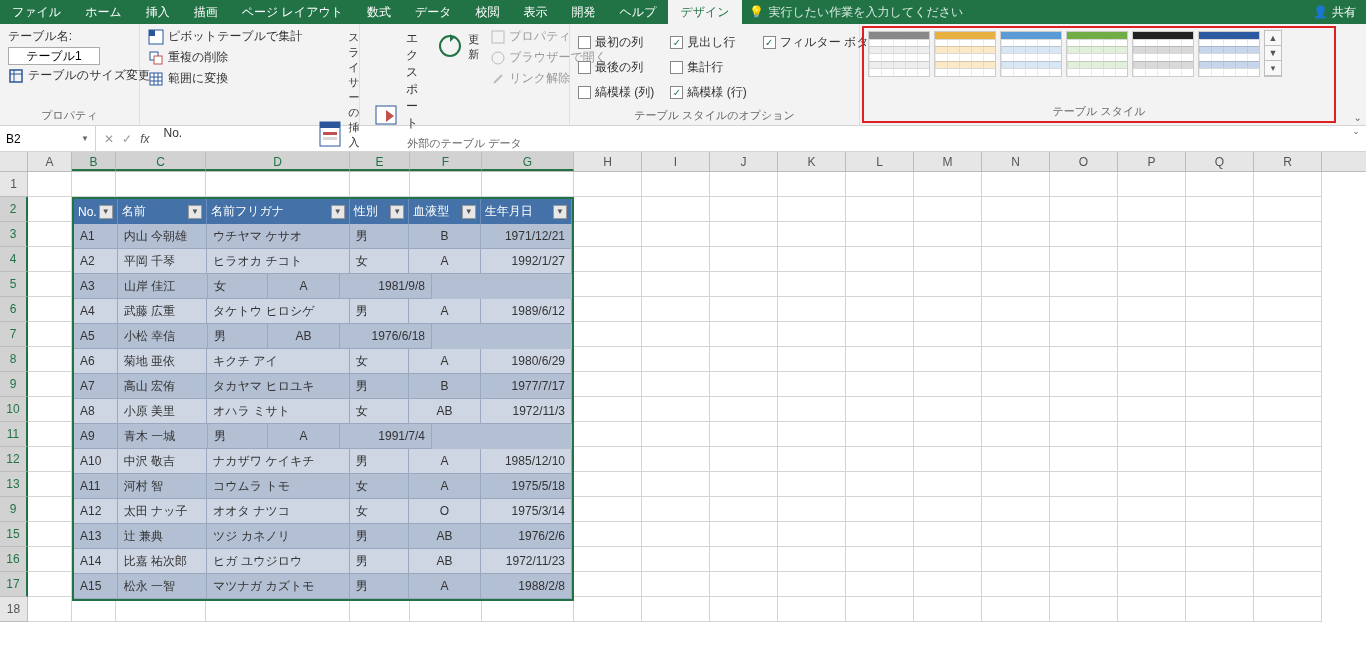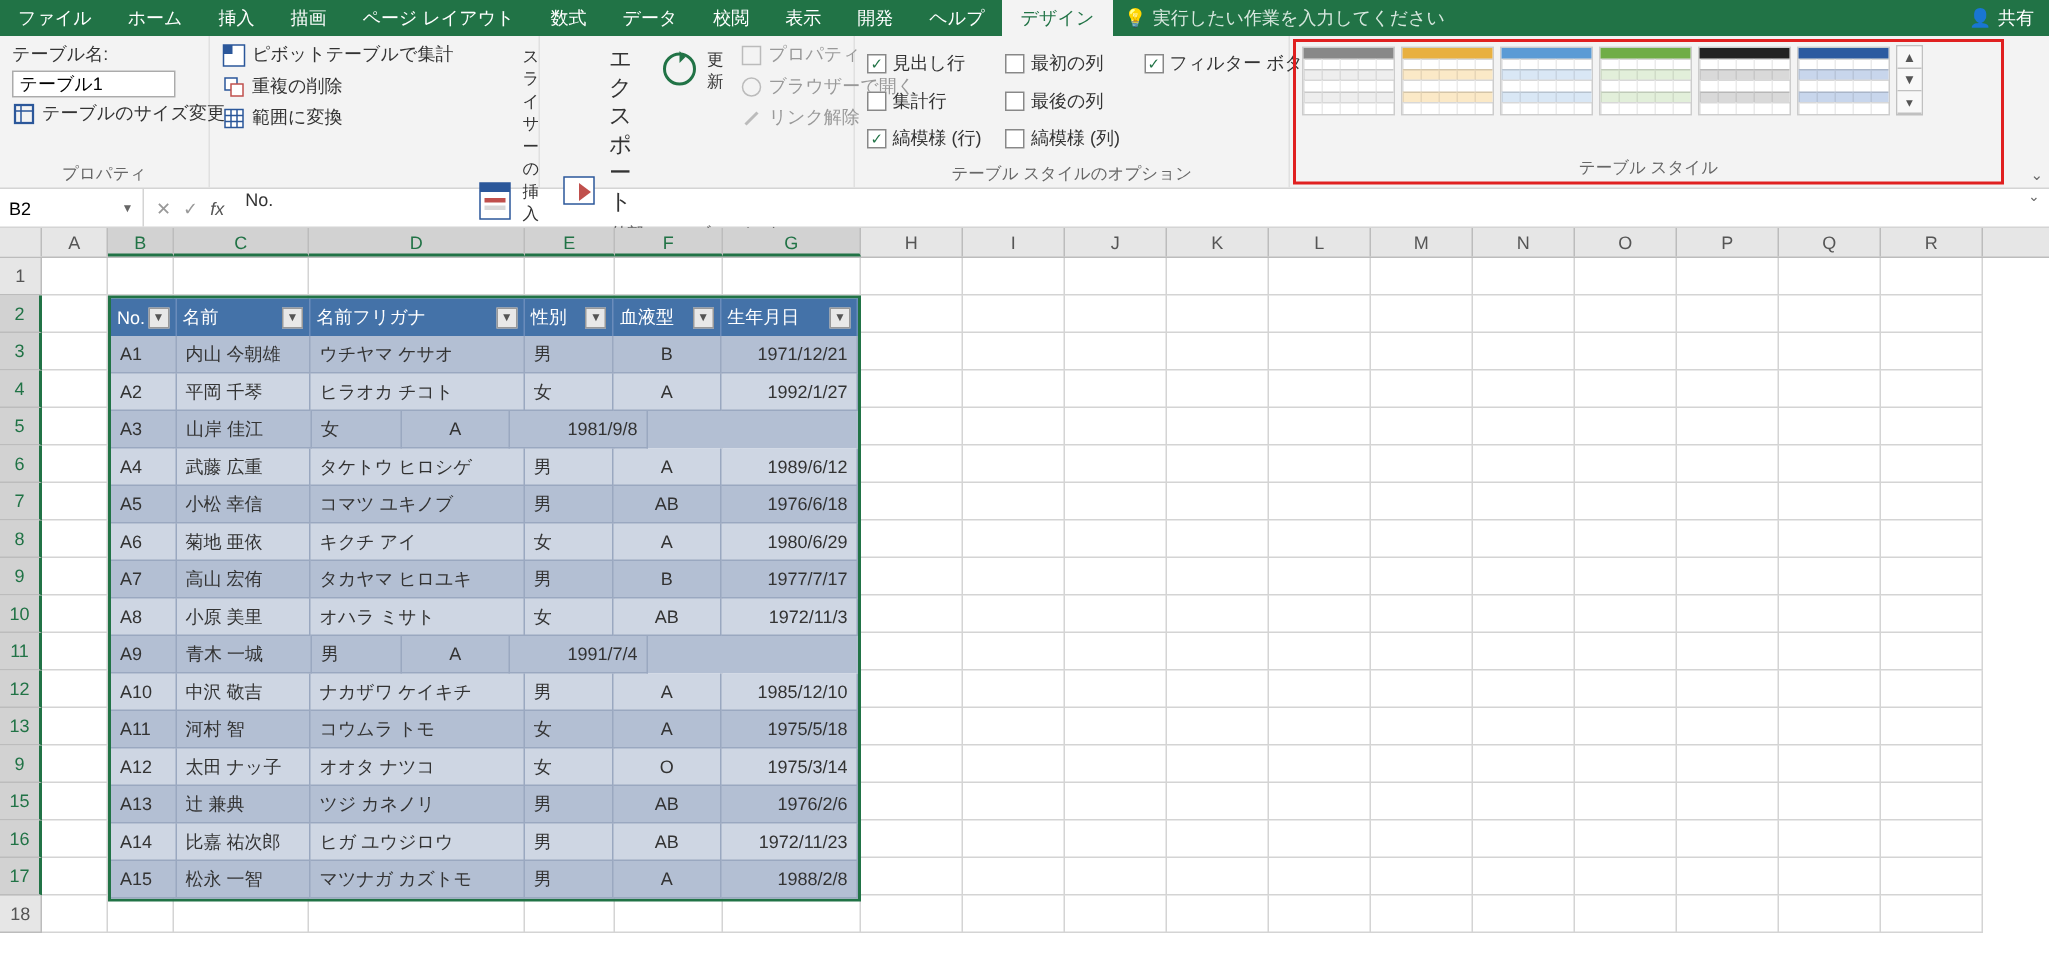--- a/index.html
+++ b/index.html
@@ -115,21 +115,21 @@
       <span>👤</span>
       <span>共有</span>
     </div>
   </div>
 
 <div class="ribbon">
 
   <div class="ribbon-group" style="width:140px">
     <div class="ribbon-group-body" style="flex-direction:column;gap:2px">
       <div class="ribbon-row">テーブル名:</div>
-      <input type="text" style="width: 109px;" value="テーブル1">
+      <input type="text" style="width: 92px; text-align: center;" value="テーブル1">
       <div class="ribbon-row">
         <span>
           <svg width="16" height="16">
               <rect x="2" y="2" width="12" height="12" fill="none" stroke="#2b579a" stroke-width="1.5"></rect>
               <path d="M2 6h12M6 2v12" stroke="#2b579a"></path>
             </svg>
         </span>
         <span>テーブルのサイズ変更</span>
       </div>
     </div>
@@ -185,21 +185,21 @@
 
   <div class="ribbon-group" style="width:210px">
     <div class="ribbon-group-body">
       <div class="ribbon-item-v">
         <div class="icon">
             <svg width="32" height="32">
               <rect x="4" y="6" width="20" height="18" fill="#fff" stroke="#2b579a"></rect>
               <path d="M14 10l8 6-8 6z" fill="#c0504d"></path>
             </svg>
           </div>
-        <div style="font-size:15px">エクスポート</div>
+        <div style="font-size:12px">エクスポート</div>
       </div>
       <div class="ribbon-item-v">
         <div class="icon">
             <svg width="32" height="32">
               <circle cx="16" cy="16" r="10" fill="none" stroke="#217346" stroke-width="2"></circle>
               <path d="M16 4l4 4-4 4z" fill="#217346"></path>
             </svg>
           </div>
         <div style="font-size:11px">更新</div>
       </div>
@@ -230,44 +230,44 @@
         </div>
       </div>
     </div>
     <div class="ribbon-group-label">外部のテーブル データ</div>
   </div>
 
   <div class="ribbon-group" style="width:290px">
     <div class="ribbon-group-body" style="gap:16px;padding-top:6px">
       <div class="ribbon-col" style="gap:8px">
         <div class="ribbon-row">
+            <span class="chk"></span>
+            <span>最初の列</span>
+          </div>
+        <div class="ribbon-row">
+            <span class="chk"></span>
+            <span>最後の列</span>
+          </div>
+        <div class="ribbon-row">
+            <span class="chk"></span>
+            <span>縞模様 (列)</span>
+          </div>
+      </div>
+      <div class="ribbon-col" style="gap:8px">
+        <div class="ribbon-row">
             <span class="chk checked"></span>
             <span>見出し行</span>
           </div>
         <div class="ribbon-row">
             <span class="chk"></span>
             <span>集計行</span>
           </div>
         <div class="ribbon-row">
             <span class="chk checked"></span>
             <span>縞模様 (行)</span>
-          </div>
-      </div>
-      <div class="ribbon-col" style="gap:8px">
-        <div class="ribbon-row">
-            <span class="chk"></span>
-            <span>最初の列</span>
-          </div>
-        <div class="ribbon-row">
-            <span class="chk"></span>
-            <span>最後の列</span>
-          </div>
-        <div class="ribbon-row">
-            <span class="chk"></span>
-            <span>縞模様 (列)</span>
           </div>
       </div>
       <div class="ribbon-col" style="gap:8px">
         <div class="ribbon-row">
             <span class="chk checked"></span>
             <span>フィルター ボタン</span>
           </div>
       </div>
     </div>
     <div class="ribbon-group-label">テーブル スタイルのオプション</div>
@@ -999,21 +999,20 @@
               <div class="dc " style="width:44px">A4</div>
               <div class="dc " style="width:90px">武藤 広重</div>
               <div class="dc " style="width:144px">タケトウ ヒロシゲ</div>
               <div class="dc " style="width:60px">男</div>
               <div class="dc center" style="width:72px">A</div>
               <div class="dc right" style="width:92px">1989/6/12</div>
             </div>
             <div class="drow even">
               <div class="dc " style="width:44px">A5</div>
               <div class="dc " style="width:90px">小松 幸信</div>
-              <div class="dc " style="width:144px">コマツ ユキノブ</div>
               <div class="dc " style="width:60px">男</div>
               <div class="dc center" style="width:72px">AB</div>
               <div class="dc right" style="width:92px">1976/6/18</div>
             </div>
             <div class="drow odd">
               <div class="dc " style="width:44px">A6</div>
               <div class="dc " style="width:90px">菊地 亜依</div>
               <div class="dc " style="width:144px">キクチ アイ</div>
               <div class="dc " style="width:60px">女</div>
               <div class="dc center" style="width:72px">A</div>

